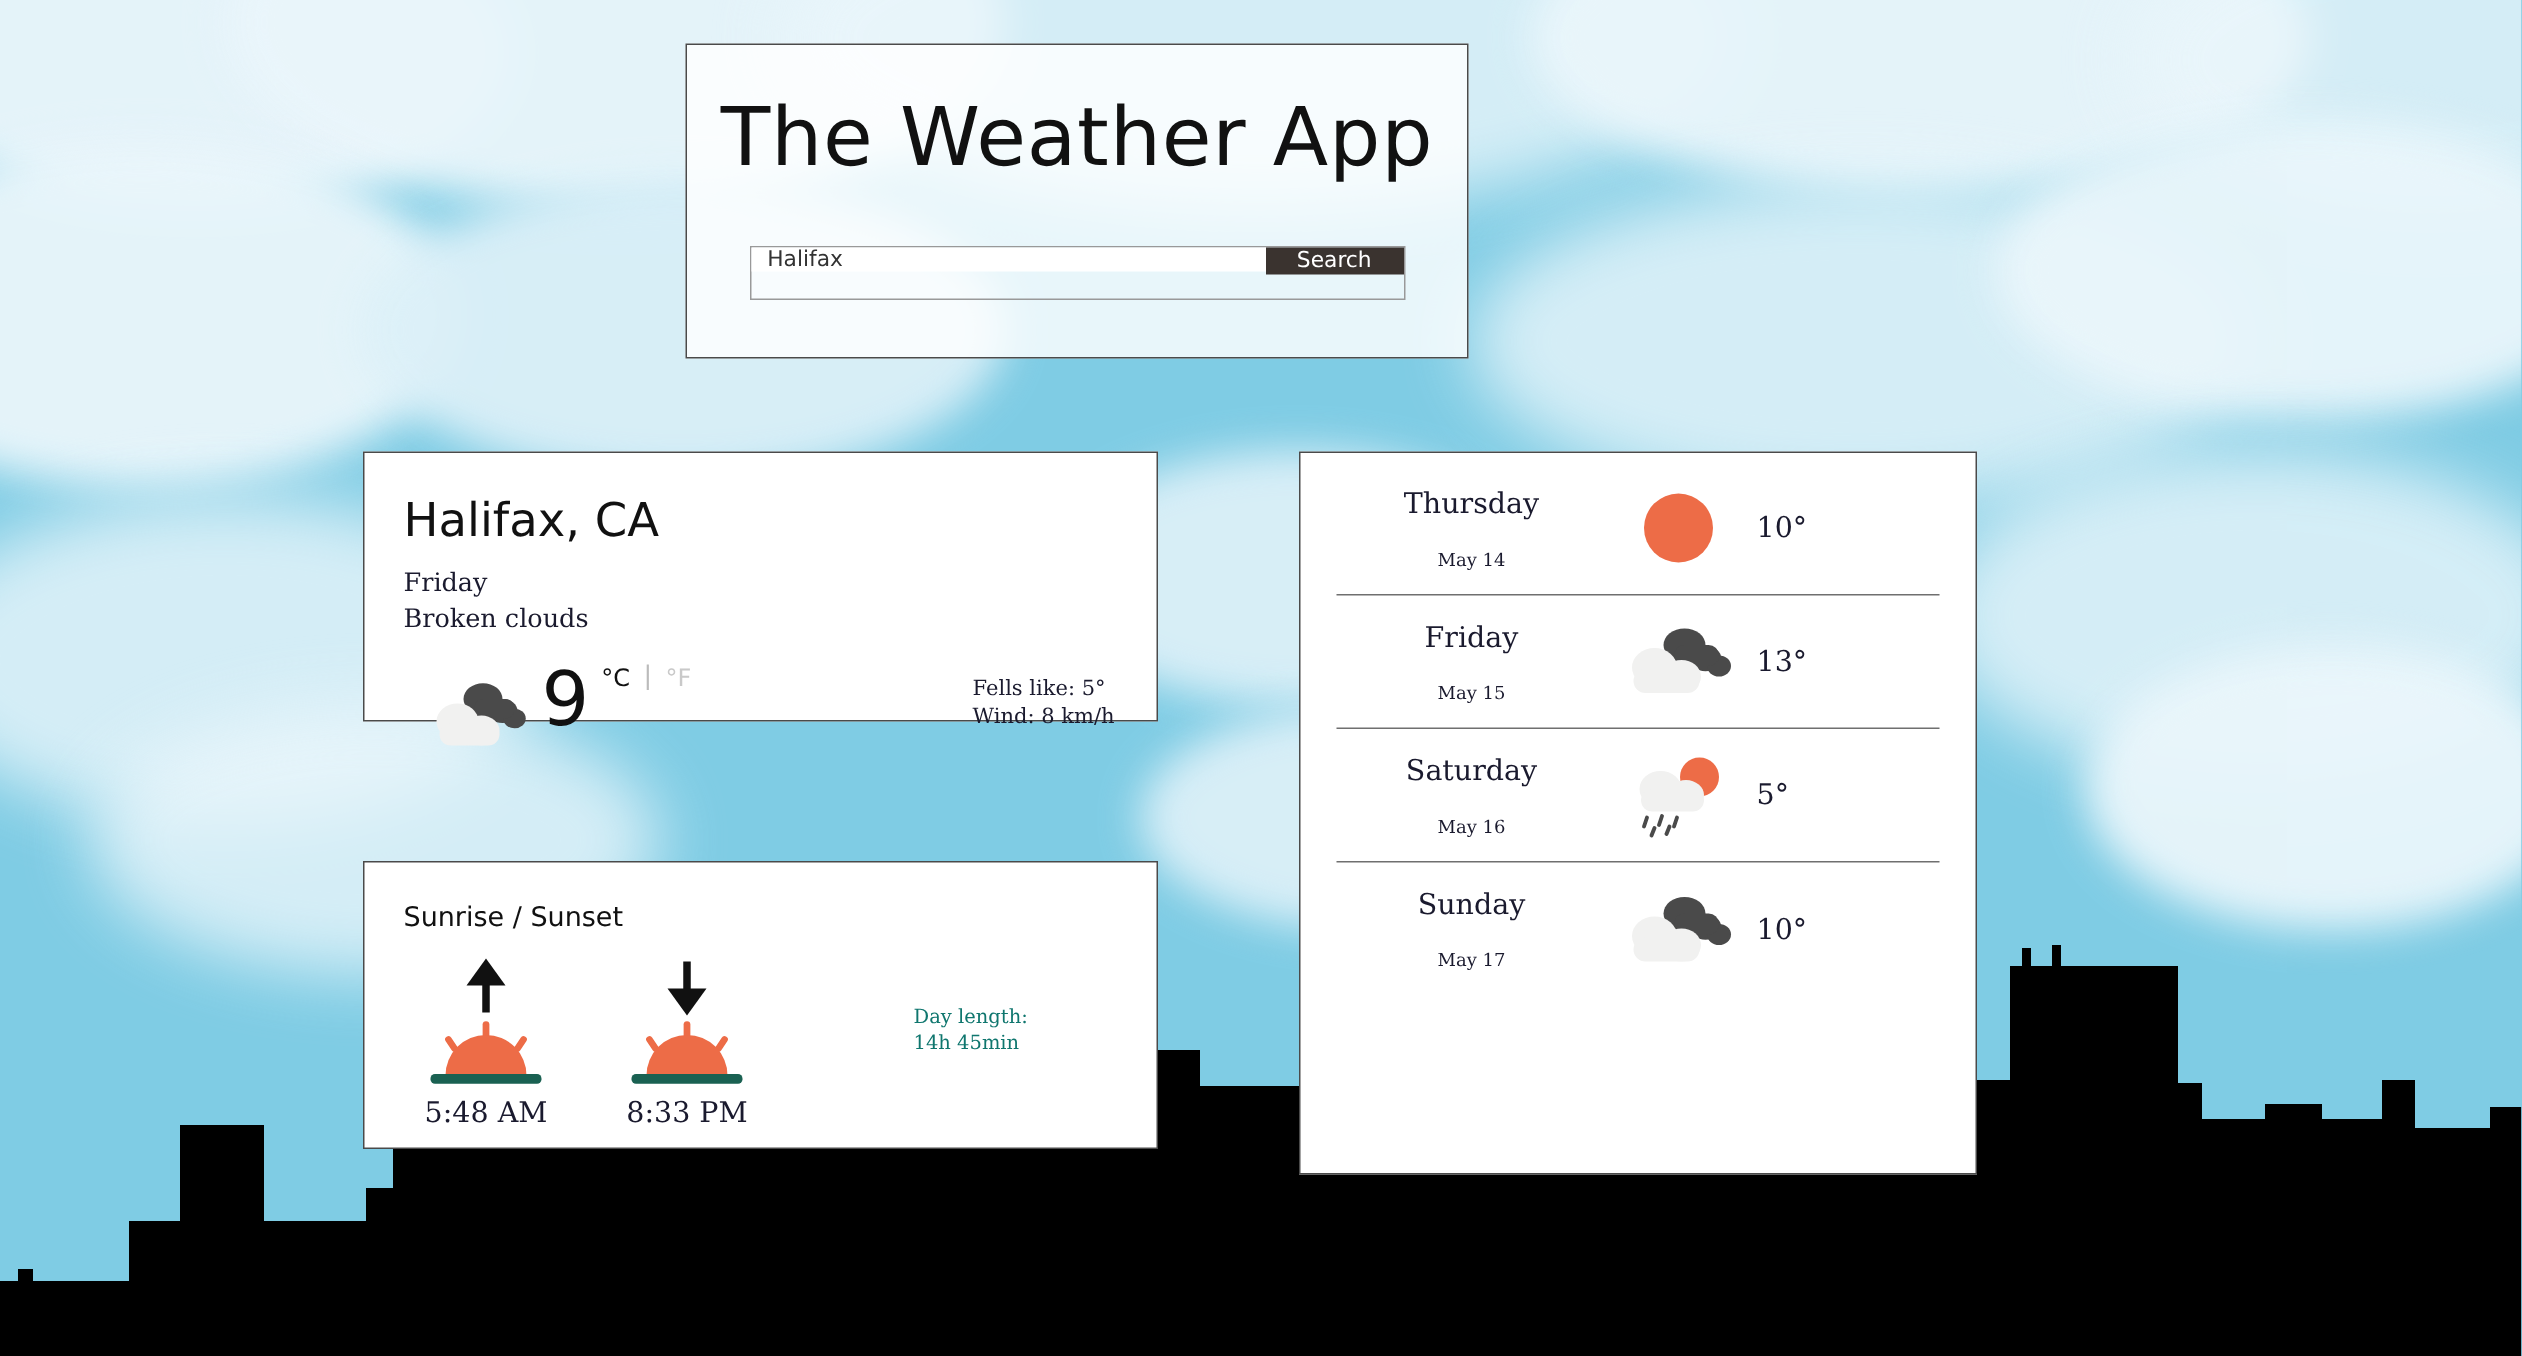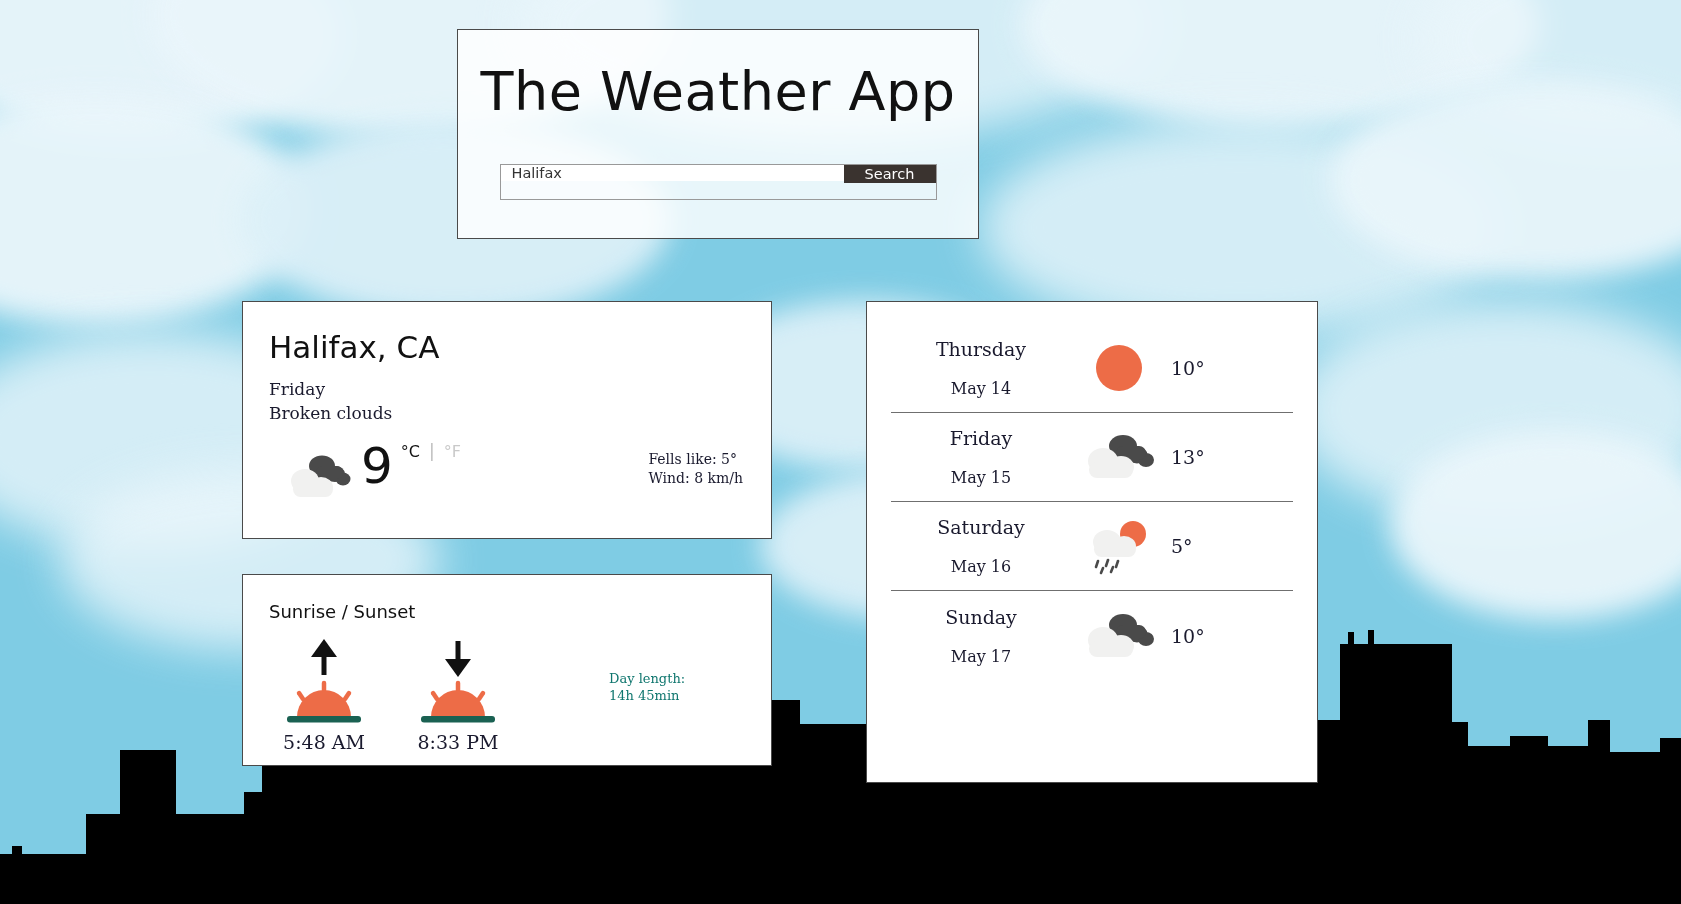--- a/index.html
+++ b/index.html
@@ -64,21 +64,21 @@
     font-family:"DejaVu Sans", sans-serif;
     font-size:14.5px;
   }
 
   
   .card {
     position:absolute;
     background:#fff;
     border:1px solid #4a4a4a;
   }
-  #current-card { left:242px; top:301px; width:530px; height:238px;text-decoration:underline; }
+  #current-card { left:242px; top:301px; width:530px; height:180px;text-decoration:underline; }
   #sun-card     { left:242px; top:574px; width:530px; height:192px; }
   #forecast-card{ left:866px; top:301px; width:452px; height:482px; }
 
   
   #city-name {
     position:absolute; left:26px; top:27px;
     font-size:31px; color:#111; font-weight:400;
     font-family:"DejaVu Sans", sans-serif;
   }
   #cur-day, #cur-desc {
@@ -139,28 +139,28 @@
   
   .frow {
     position:relative; height:89px;
     display:flex; align-items:center;
     border-bottom:1px solid #6f6f6f;
     margin:0 24px;
   }
   .frow:last-child { border-bottom:none; }
   .fdate { width:180px; text-align:center; font-family:"DejaVu Serif", serif; }
   .fday  { font-size:19px; color:#1a1a2e; display:block; }
-  .fsub  { font-size:16px; color:#1a1a2e; display:block; margin-top:19px; }
+  .fsub  { font-size:12px; color:#1a1a2e; display:block; margin-top:19px; }
   .ficon { width:96px; height:62px; position:relative; }
   .ftemp {
     font-size:19px; color:#1a1a2e;
     font-family:"DejaVu Serif", serif;
     margin-left:4px;
   }
-  #forecast-list { padding-top:22px; }
+  #forecast-list { padding-top:6px; }
 </style>
 </head>
 <body>
 
 <div id="sky">
   <div class="cloud" style="left:-80px;  top:-70px;  width:420px; height:210px;"></div>
   <div class="cloud" style="left:150px;  top:-110px; width:520px; height:250px;"></div>
   <div class="cloud soft" style="left:520px;  top:-90px;  width:640px; height:230px;"></div>
   <div class="cloud" style="left:1020px; top:-80px;  width:520px; height:210px;"></div>
   <div class="cloud soft" style="left:1420px; top:-60px;  width:400px; height:200px;"></div>

